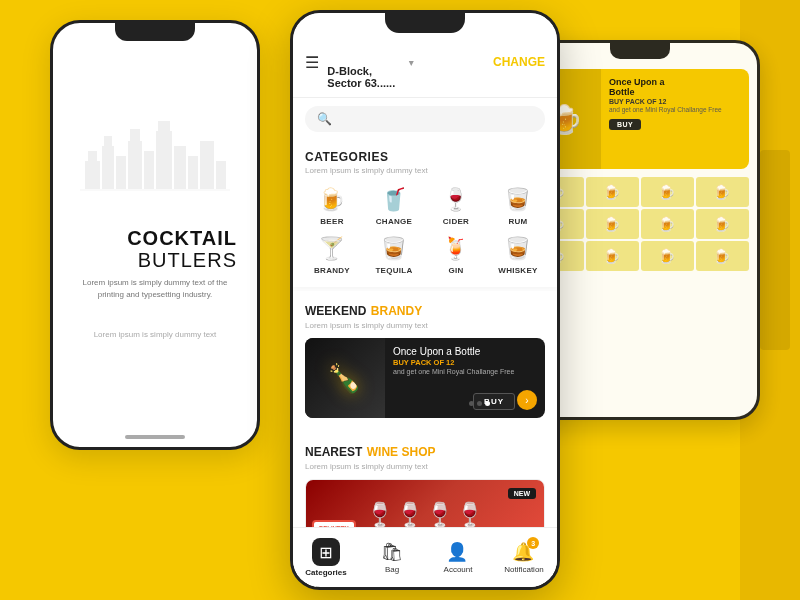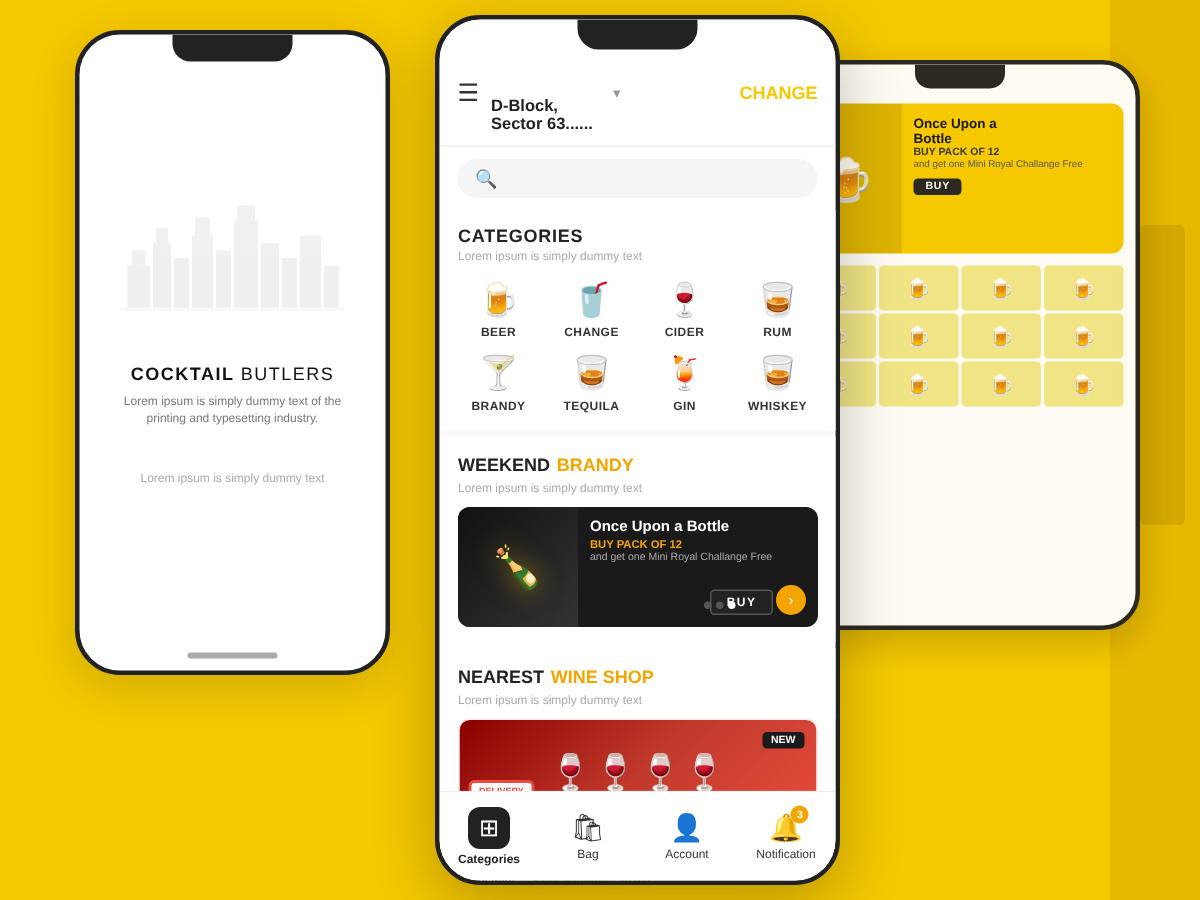--- a/index.html
+++ b/index.html
@@ -61,25 +61,25 @@
       align-items: center;
       padding: 20px;
     }
     .city-skyline {
       width: 150px;
       height: 80px;
       opacity: 0.15;
       margin-bottom: 16px;
     }
     .app-title {
-      font-size: 12px;
+      font-size: 20px;
       font-weight: 900;
       letter-spacing: 1px;
       color: #111;
-      text-align: left;
+      text-align: right;
       line-height: 1.1;
     }
     .app-title span {
       font-weight: 300;
     }
     .app-subtitle {
       font-size: 8px;
       color: #777;
       text-align: center;
       margin-top: 6px;
@@ -264,21 +264,21 @@
     .bottle-emoji {
       font-size: 28px;
       filter: drop-shadow(0 0 8px rgba(255,200,0,0.5));
     }
     .offer-content {
       padding: 8px 8px;
       flex: 1;
     }
     .offer-title {
       font-size: 10px;
-      font-weight: 700;
+      font-weight: 400;
       color: #fff;
     }
     .offer-pack {
       font-size: 7.5px;
       color: #F5A500;
       font-weight: 600;
       margin-top: 1px;
     }
     .offer-free {
       font-size: 7px;

